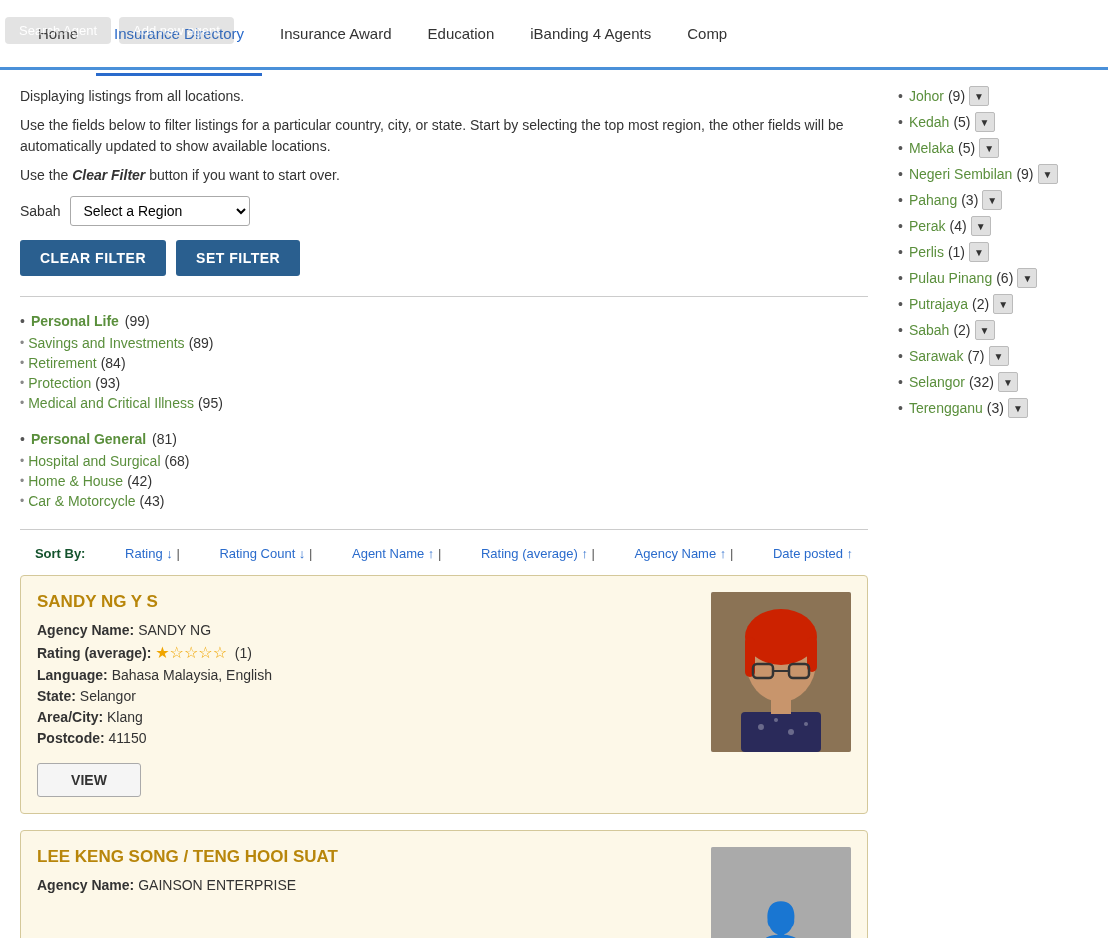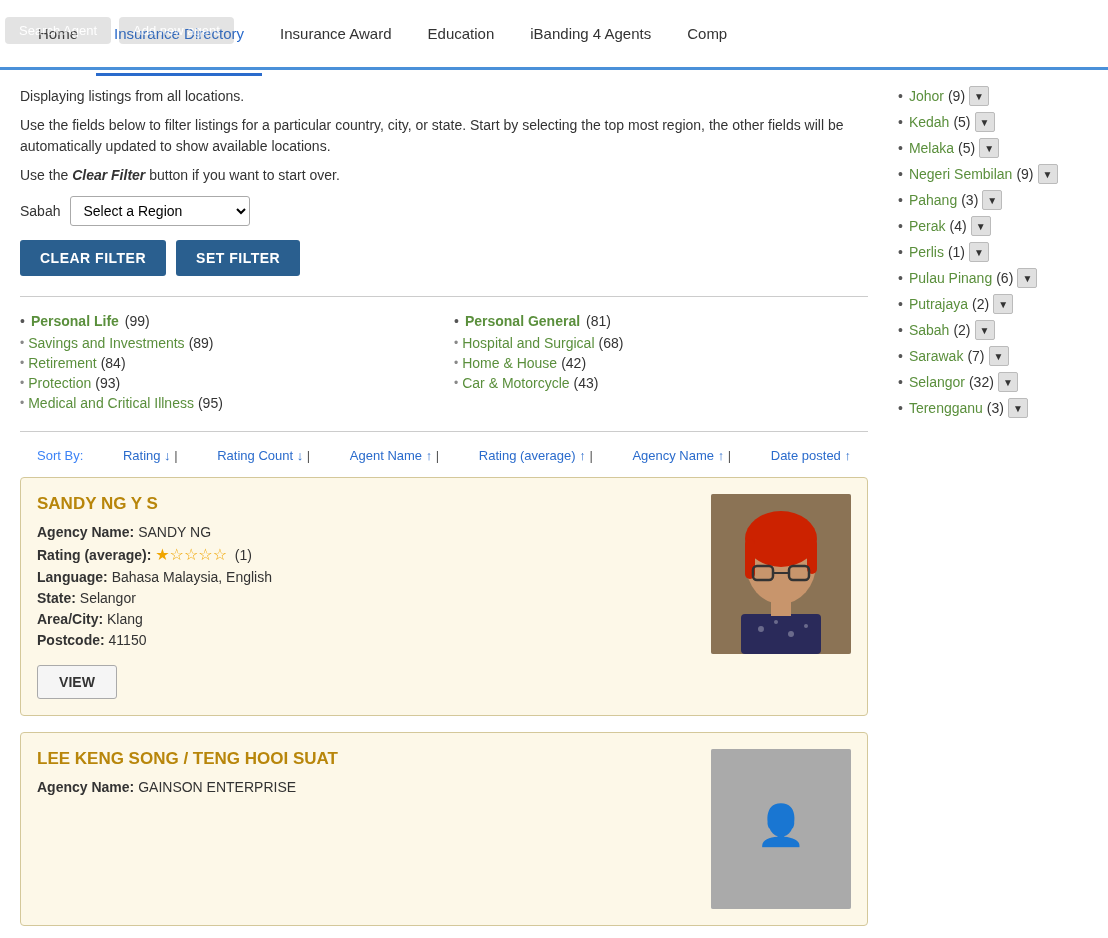--- a/index.html
+++ b/index.html
@@ -148,21 +148,21 @@
     }
 
     
     .categories-section {
       border-bottom: 1px solid #ccc;
       padding-bottom: 16px;
       margin-bottom: 16px;
     }
     .categories-grid {
       display: grid;
-      grid-template-columns: 1fr 1fr;
+      grid-template-columns: 1fr;
       gap: 16px 20px;
     }
     .cat-col ul { list-style: none; padding: 0; }
     .cat-col > .top-item {
       display: flex;
       align-items: center;
       gap: 6px;
       margin-bottom: 6px;
     }
     .cat-col > .top-item::before {
@@ -186,21 +186,21 @@
     .sub-link { color: #5a8f3c; text-decoration: none; }
     .sub-count { color: #333; }
 
     
     .sort-bar {
       text-align: center;
       margin-bottom: 14px;
       font-size: 13px;
       color: #555;
     }
-    .sort-bar span { color: #3b82f6; }
+    .sort-bar span { color: #14532d; font-weight: bold; }
     .sort-bar a { color: #2a6bcc; text-decoration: none; padding-left: 36px; }
 
     
     .agent-card {
       border: 1px solid #d4c89a;
       background: #fdf8e8;
       border-radius: 4px;
       padding: 16px;
       margin-bottom: 16px;
       position: relative;
@@ -243,21 +243,21 @@
       border: 1px solid #aaa;
       background: #f5f5f5;
       color: #333;
       padding: 8px 18px;
       border-radius: 3px;
       cursor: pointer;
       font-size: 14px;
       font-weight: bold;
       margin-top: 12px;
       text-align: center;
-      width: 80px;
+      width: 104px;
     }
 
     
     .sidebar-region-list { list-style: none; padding: 0; }
     .sidebar-region-list li {
       display: flex;
       align-items: center;
       margin-bottom: 6px;
       font-size: 14px;
     }

